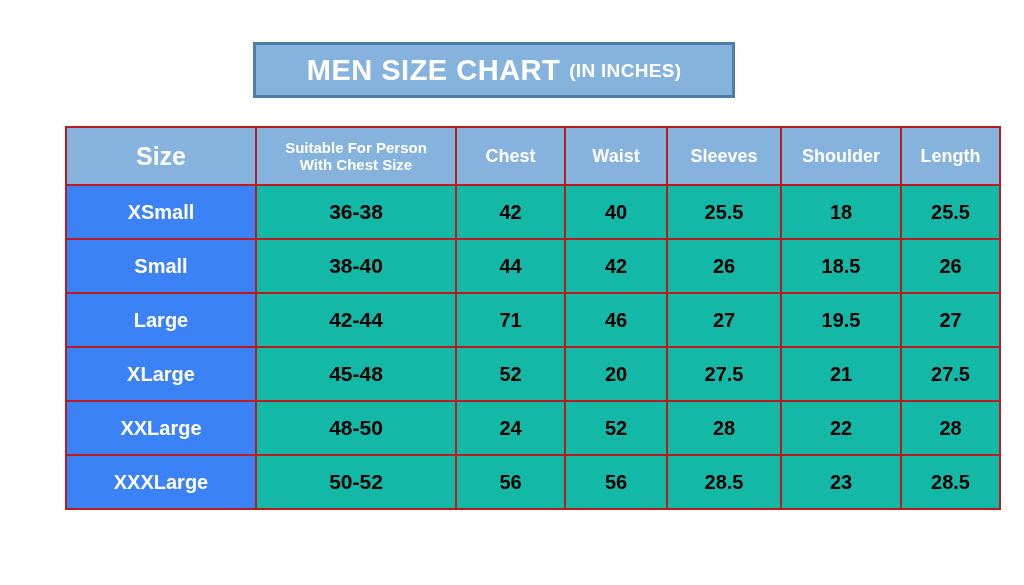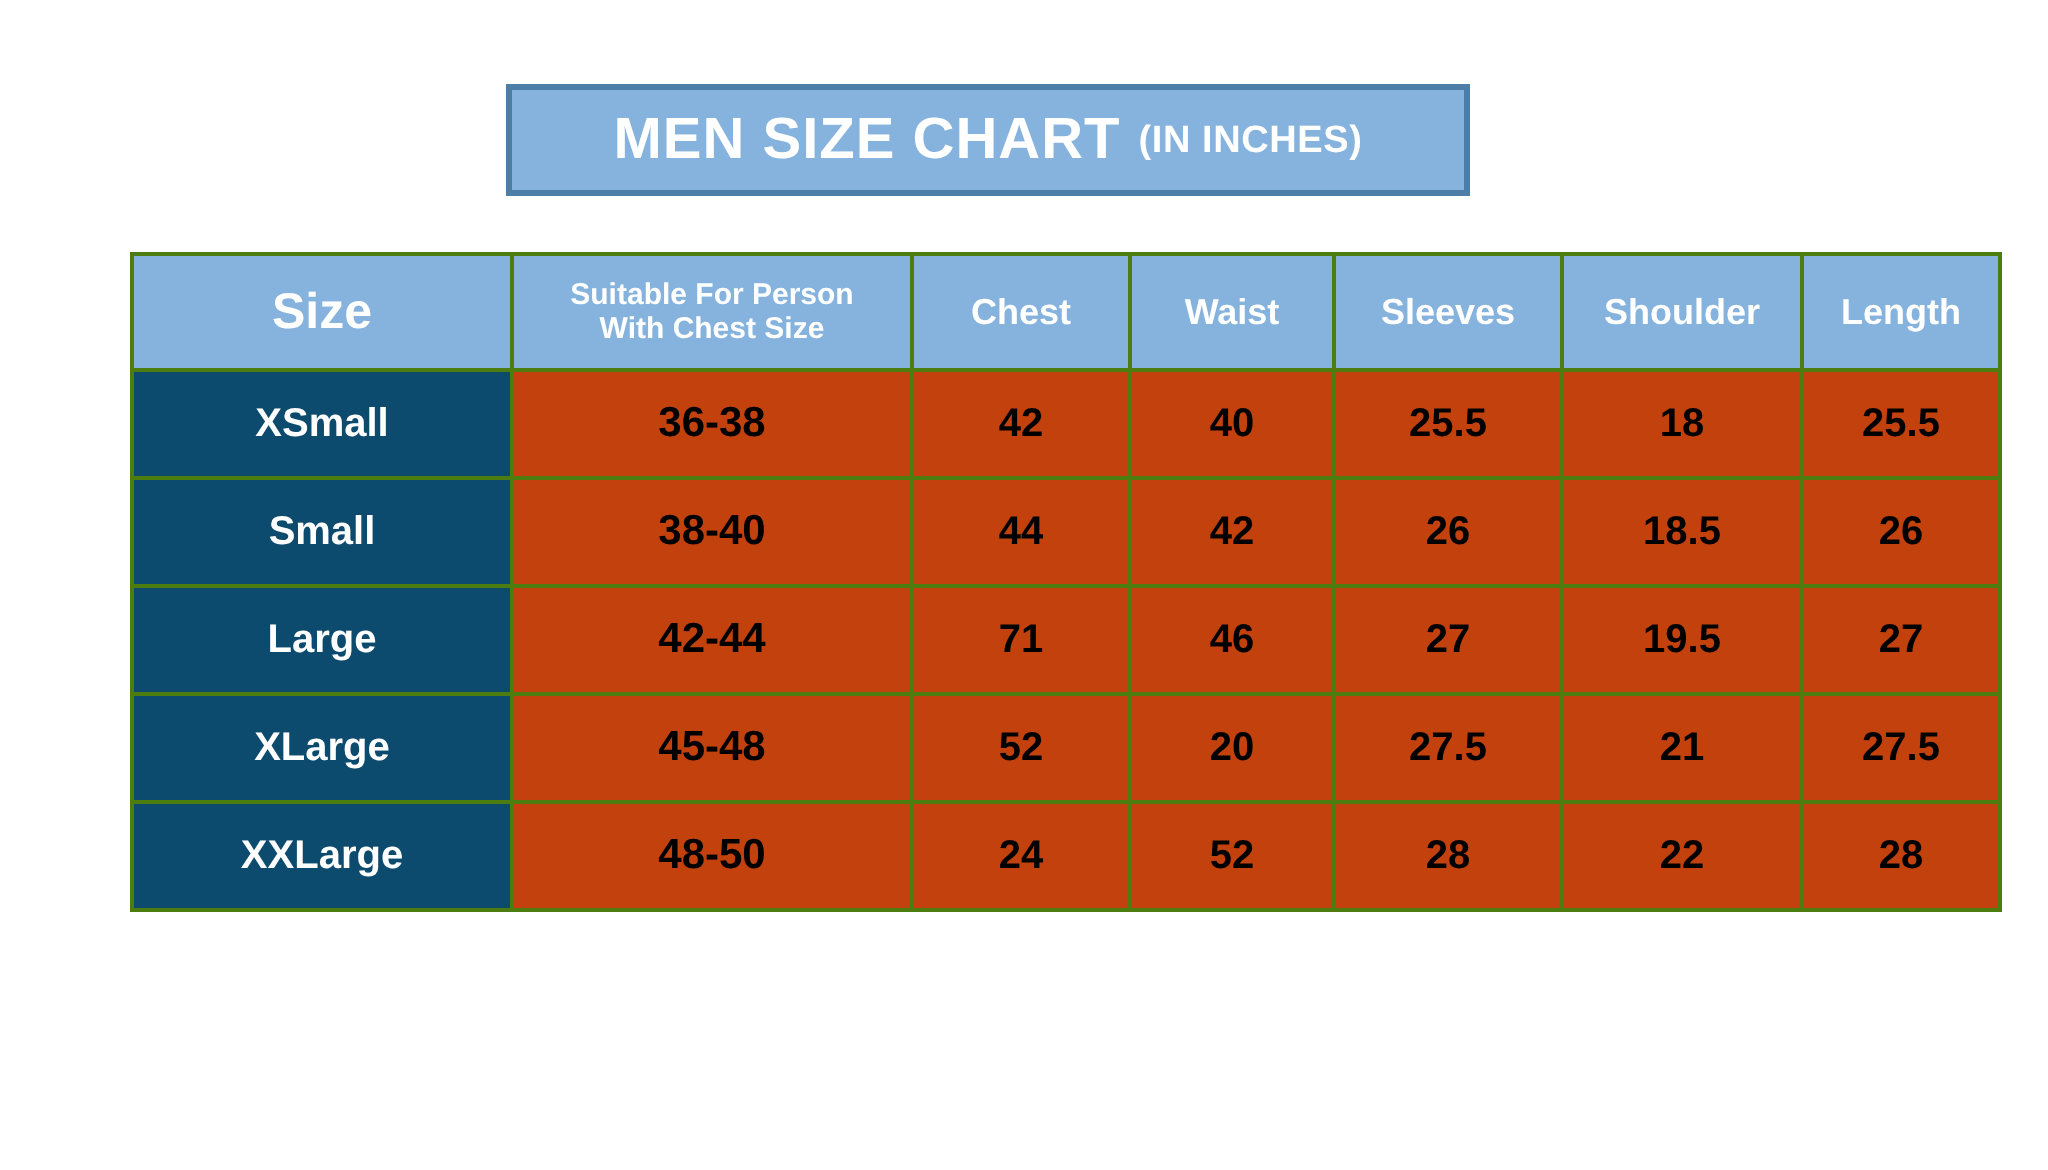--- a/index.html
+++ b/index.html
@@ -54,21 +54,21 @@
     top: 126px;
     width: 904px;
   }
   table.size-chart {
     border-collapse: collapse;
     width: 904px;
     table-layout: fixed;
   }
   table.size-chart th,
   table.size-chart td {
-    border: 2px solid #4d7c0f;
+    border: 2px solid #b91c1c;
     text-align: center;
     vertical-align: middle;
     padding: 0;
   }
   thead th {
     background: #85b3dd;
     color: #ffffff;
     font-weight: bold;
     height: 56px;
   }
@@ -79,27 +79,27 @@
     font-size: 15px;
     line-height: 1.15;
   }
   thead th.col-meas {
     font-size: 18px;
   }
   tbody tr {
     height: 54px;
   }
   tbody td.size-cell {
-    background: #0c4a6e;
+    background: #3b82f6;
     color: #ffffff;
     font-size: 20px;
     font-weight: bold;
   }
   tbody td.val-cell {
-    background: #c2410c;
+    background: #14b8a6;
     color: #000000;
     font-size: 20px;
     font-weight: bold;
   }
   tbody td.val-cell.wide {
     font-size: 21px;
   }
   .c0 { width: 188px; }
   .c1 { width: 198px; }
   .c2 { width: 107px; }
@@ -173,17 +173,26 @@
         </tr>
         <tr>
           <td class="size-cell c0">XXLarge</td>
           <td class="val-cell wide c1">48-50</td>
           <td class="val-cell c2">24</td>
           <td class="val-cell c3">52</td>
           <td class="val-cell c4">28</td>
           <td class="val-cell c5">22</td>
           <td class="val-cell c6">28</td>
         </tr>
+        <tr>
+          <td class="size-cell c0">XXXLarge</td>
+          <td class="val-cell wide c1">50-52</td>
+          <td class="val-cell c2">56</td>
+          <td class="val-cell c3">56</td>
+          <td class="val-cell c4">28.5</td>
+          <td class="val-cell c5">23</td>
+          <td class="val-cell c6">28.5</td>
+        </tr>
       </tbody>
     </table>
   </div>
 
 </div>
 
 </body></html>

